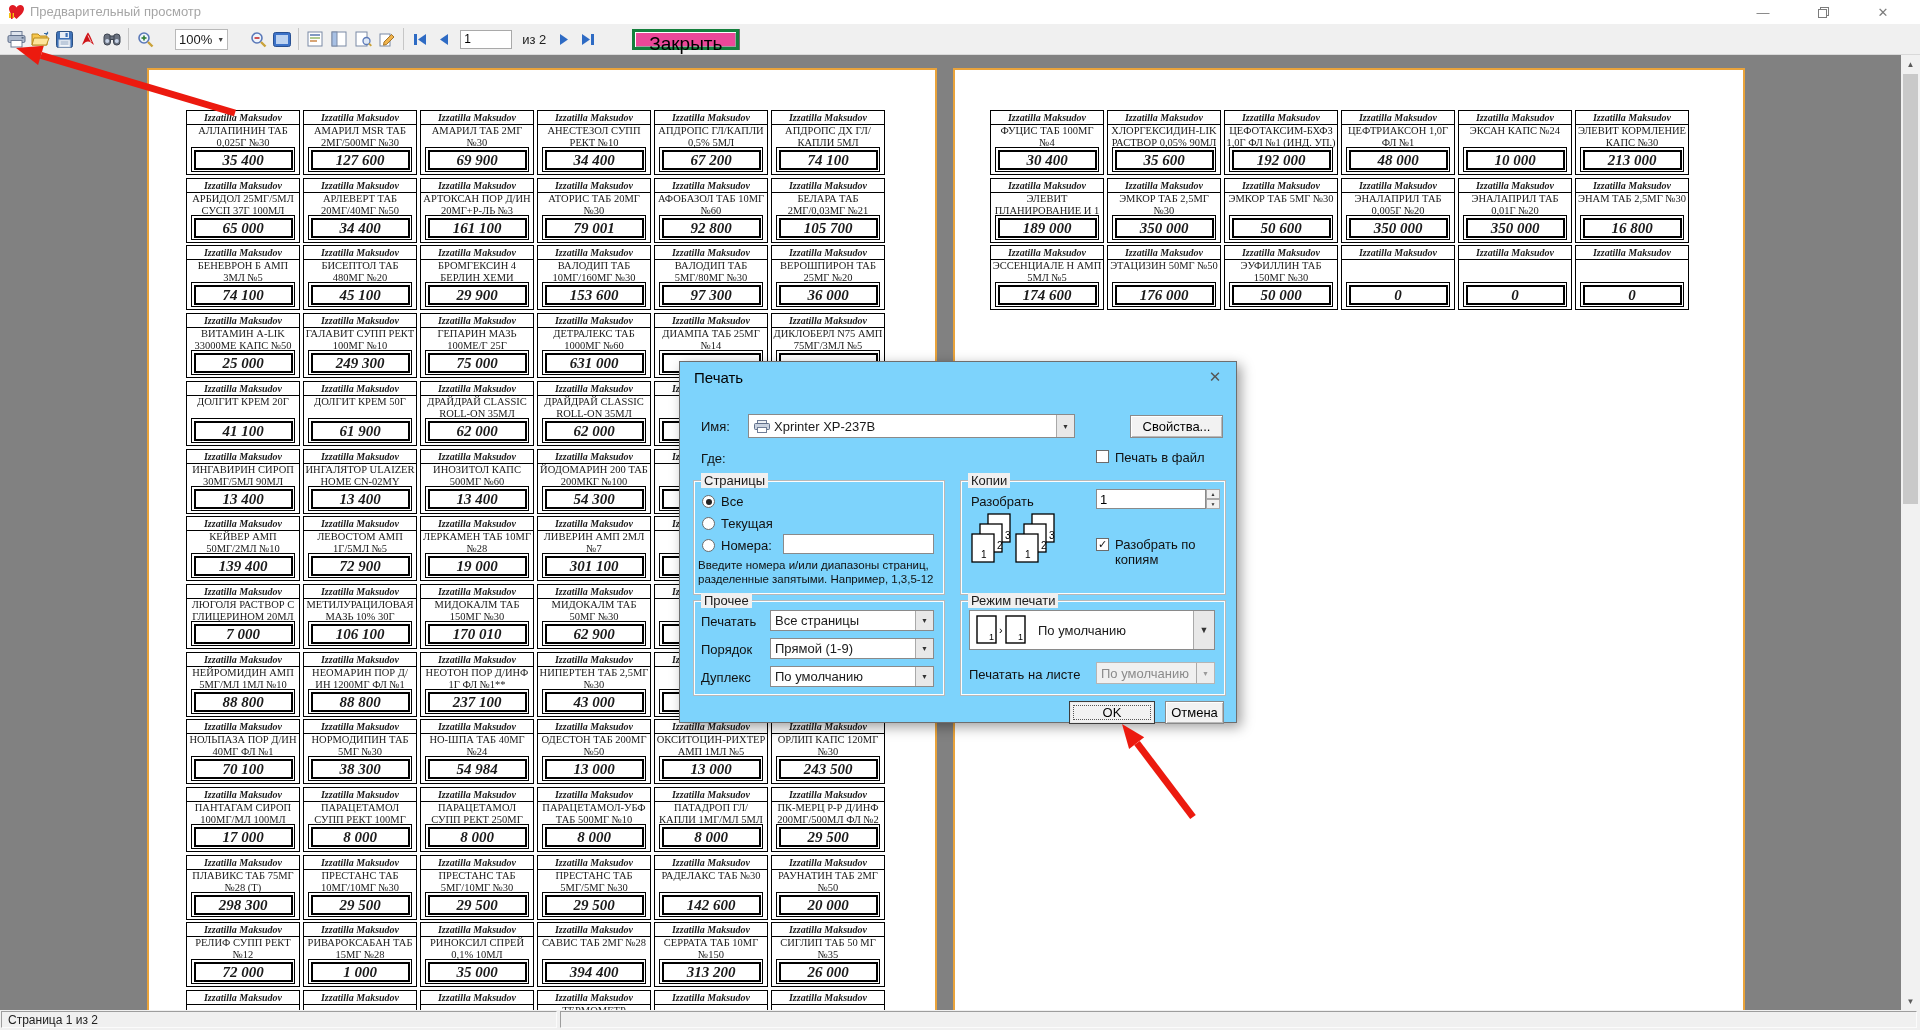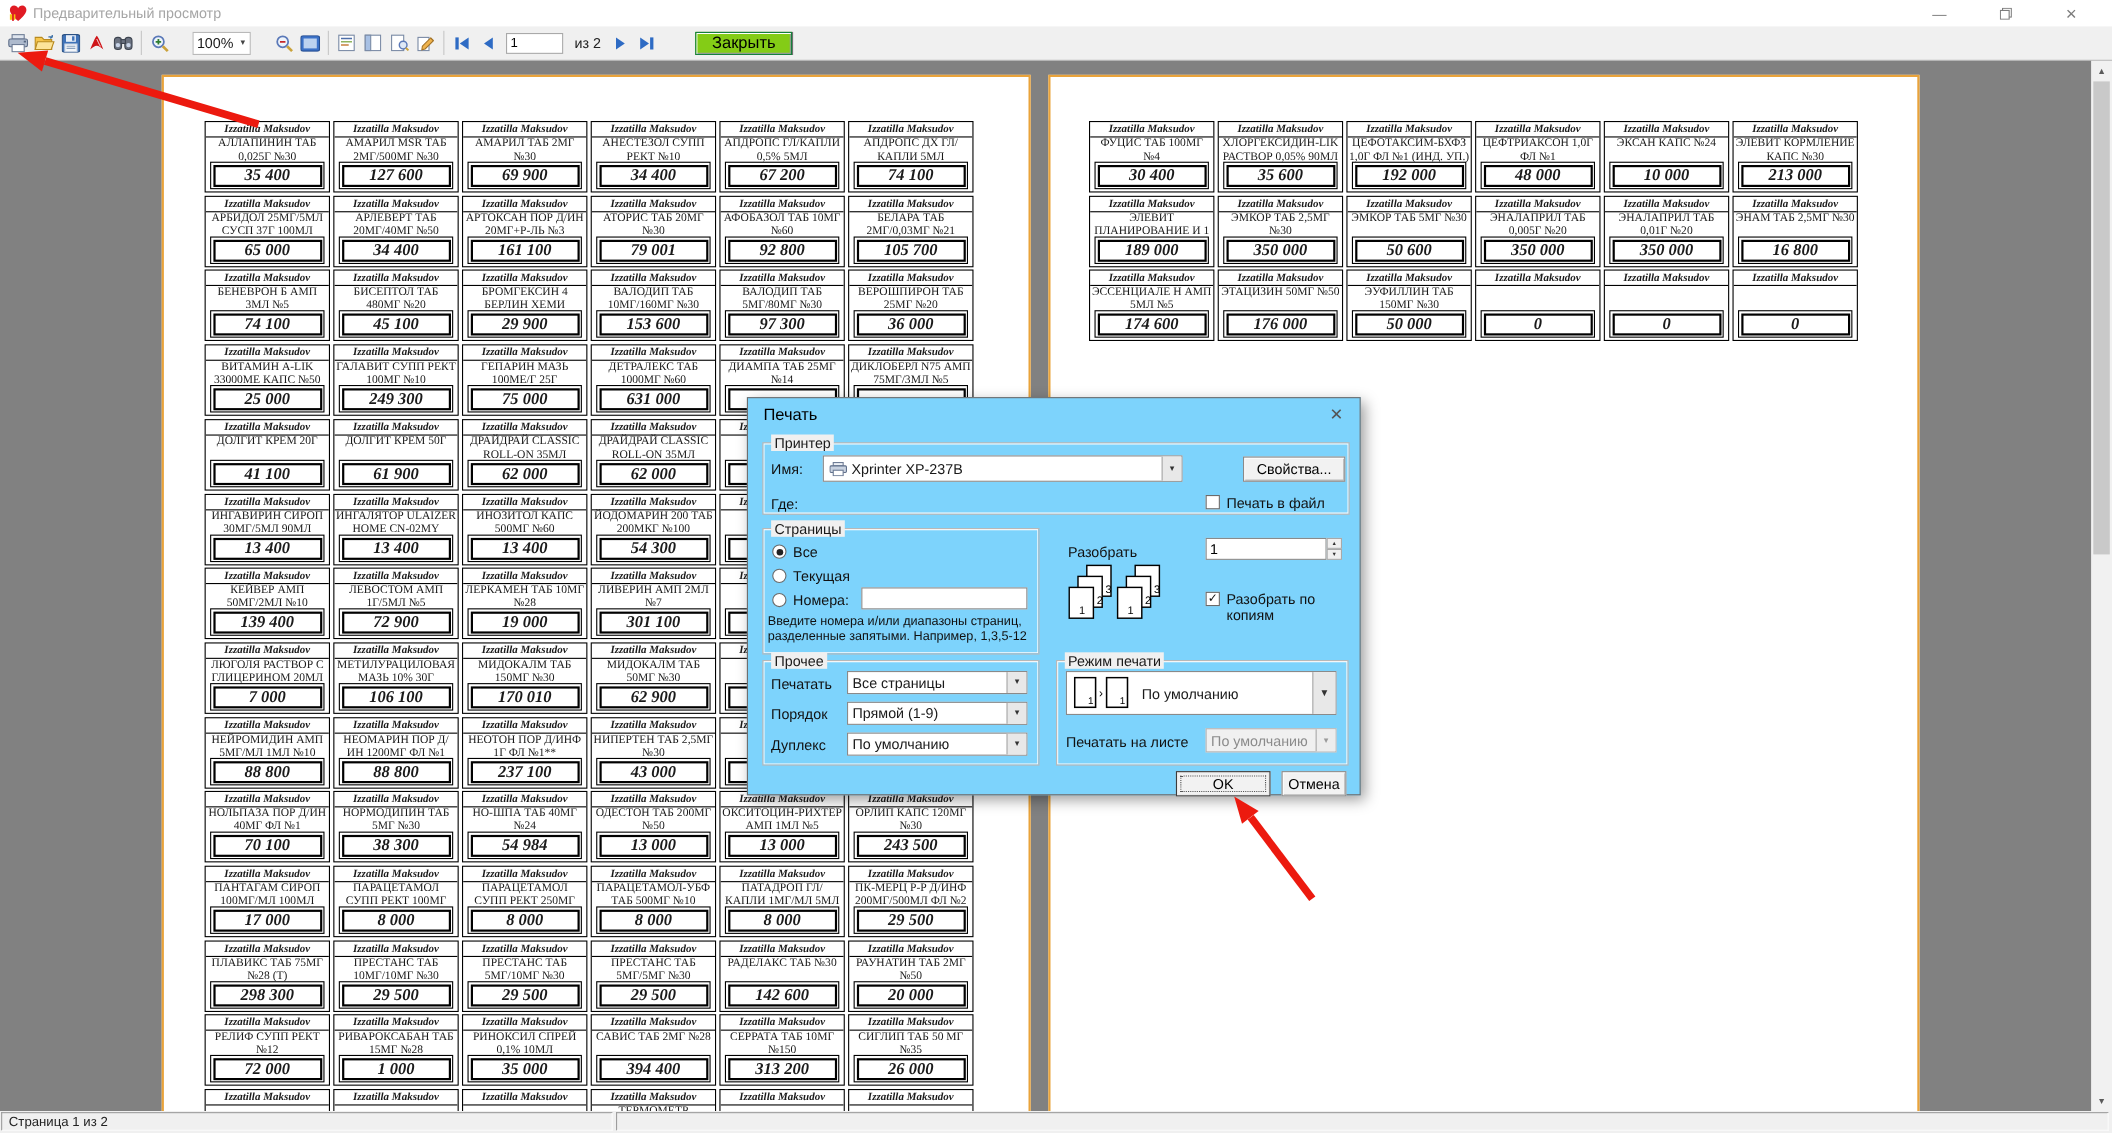--- a/index.html
+++ b/index.html
@@ -12,22 +12,22 @@
   #title-text{left:30px;top:4px;color:#a6a6a6;font-size:13px;}
   .winbtn{top:4px;width:34px;height:17px;display:flex;align-items:center;justify-content:center;color:#7c7c7c;font-size:13px;}
   #toolbar{left:0;top:24px;width:1920px;height:31px;background:#f0f0f0;border-bottom:1px solid #d9d9d9;
            display:flex;align-items:center;padding-left:4px;box-sizing:border-box;}
   .tbtn{width:24px;height:24px;display:flex;align-items:center;justify-content:center;flex:0 0 auto;}
   .tsep{width:1px;height:22px;background:#c6c6c6;margin:0 4px;flex:0 0 auto;}
   #zoom-combo{display:flex;align-items:center;background:#fff;border:1px solid #b9b9b9;height:19px;padding:0 3px;margin:0 18px;}
   #zoom-combo .z-arr{font-size:7px;color:#444;margin-left:5px;}
   #page-num-input{width:44px;height:17px;border:1px solid #a9a9a9;font-size:12px;padding:0 3px;margin:0 4px;font-family:inherit;}
   #of-pages{margin:0 6px;color:#222;}
-  #close-preview-btn{margin-left:32px;height:21px;padding:1px 14px;background:#84cc16;border:1px solid #15803d;
-      box-shadow:inset 1px 1px 0 #ffffff, inset -1px -1px 0 #9f9f9f, 1px 0 0 #6f6f6f;font-size:15px;font-family:inherit;}
+  #close-preview-btn{margin-left:32px;height:21px;padding:1px 14px;background:#ec4899;border:3px solid #15803d;
+      box-shadow:inset 1px 1px 0 #ffffff, inset -1px -1px 0 #9f9f9f, 1px 0 0 #6f6f6f;font-size:19px;font-family:inherit;}
 
   
   #preview{left:0;top:55px;width:1920px;height:955px;background:#818181;overflow:hidden;}
   .page{position:absolute;top:13px;height:1100px;background:#fff;border:2px solid #E9A33B;box-sizing:border-box;}
   #page1{left:147px;width:790px;}
   #page2{left:953px;width:792px;}
 
   
   .cell{position:absolute;width:114px;height:65px;border:1px solid #000;box-sizing:border-box;background:#fff;overflow:hidden;
         font-family:"Liberation Serif","DejaVu Serif",serif;}
@@ -928,23 +928,20 @@
     <div class="abs sb-btn" style="top:0">▲</div>
     <div class="abs" id="sb-thumb"></div>
     <div class="abs sb-btn" style="top:937px">▼</div>
   </div>
 </div>
 
 <div class="abs" id="print-dialog">
   <div class="abs" id="dlg-title">Печать</div>
   <div class="abs" id="dlg-close">✕</div>
 
-  <div class="group" style="left:13px;top:40px;width:532px;height:64px">
-    <span class="group-lab">Принтер</span>
-  </div>
   <span class="lab" style="left:21px;top:57px">Имя:</span>
   <div class="combo" style="left:68px;top:52px;width:327px;height:24px">
     <svg style="margin-left:5px;flex:0 0 auto" width="16" height="13" viewBox="0 0 16 13">
       <rect x="3.5" y="0.5" width="9" height="3" fill="#eef1f6" stroke="#6f7d96"></rect>
       <rect x="0.5" y="3.5" width="15" height="6" rx="1" fill="#c9d2e0" stroke="#5f6e89"></rect>
       <rect x="3.5" y="7.5" width="9" height="5" fill="#fff" stroke="#6f7d96"></rect>
     </svg>
     <span class="combo-txt">Xprinter XP-237B</span>
     <span class="combo-arr">▼</span>
   </div>
@@ -959,20 +956,23 @@
   <div class="radio selected" style="left:22px;top:133px"></div>
   <span class="lab" style="left:41px;top:132px">Все</span>
   <div class="radio" style="left:22px;top:155px"></div>
   <span class="lab" style="left:41px;top:154px">Текущая</span>
   <div class="radio" style="left:22px;top:177px"></div>
   <span class="lab" style="left:41px;top:176px">Номера:</span>
   <input id="numbers-input" style="left: 103px; top: 172px; width: 151px;" value="">
   <span class="hint" style="left:18px;top:197px">Введите номера и/или диапазоны страниц,</span>
   <span class="hint" style="left:18px;top:211px">разделенные запятыми. Например, 1,3,5-12</span>
 
+  <div class="group" style="left:280px;top:118px;width:264px;height:113px">
+    <span class="group-lab">Копии</span>
+  </div>
   <span class="lab" style="left:291px;top:132px">Разобрать</span>
   <input id="copies-count" style="left: 416px; top: 127px; width: 110px;" value="1">
   <div class="spin" style="left:526px;top:127px">▲</div>
   <div class="spin" style="left:526px;top:137px">▼</div>
   <svg class="abs" style="left:291px;top:150px" width="86" height="64" viewBox="0 0 86 64">
     <g stroke="#000" fill="#fff" stroke-width="1.3">
       <rect x="17" y="2" width="22" height="28"></rect>
         <rect x="9" y="12" width="22" height="28"></rect>
         <rect x="1" y="22" width="22" height="28"></rect>
       <rect x="61" y="2" width="22" height="28"></rect>

